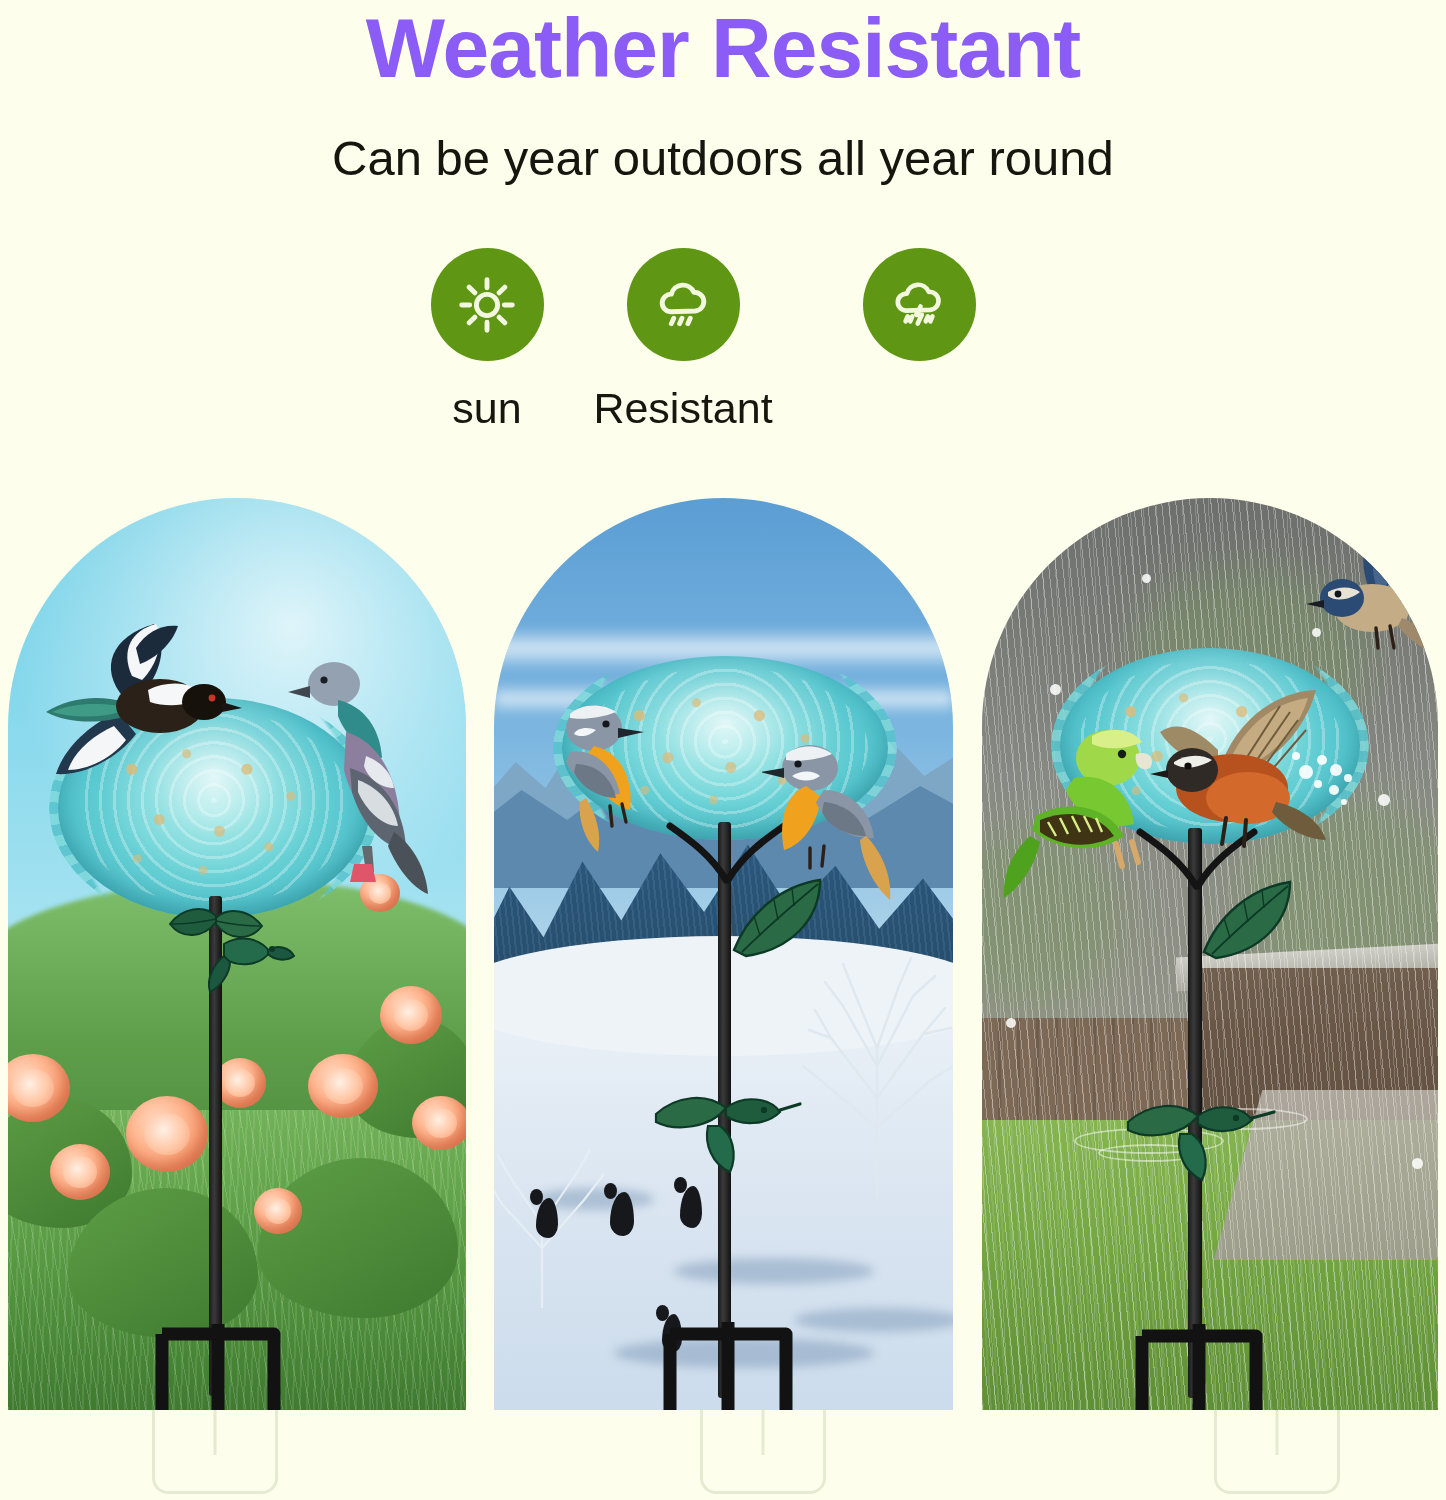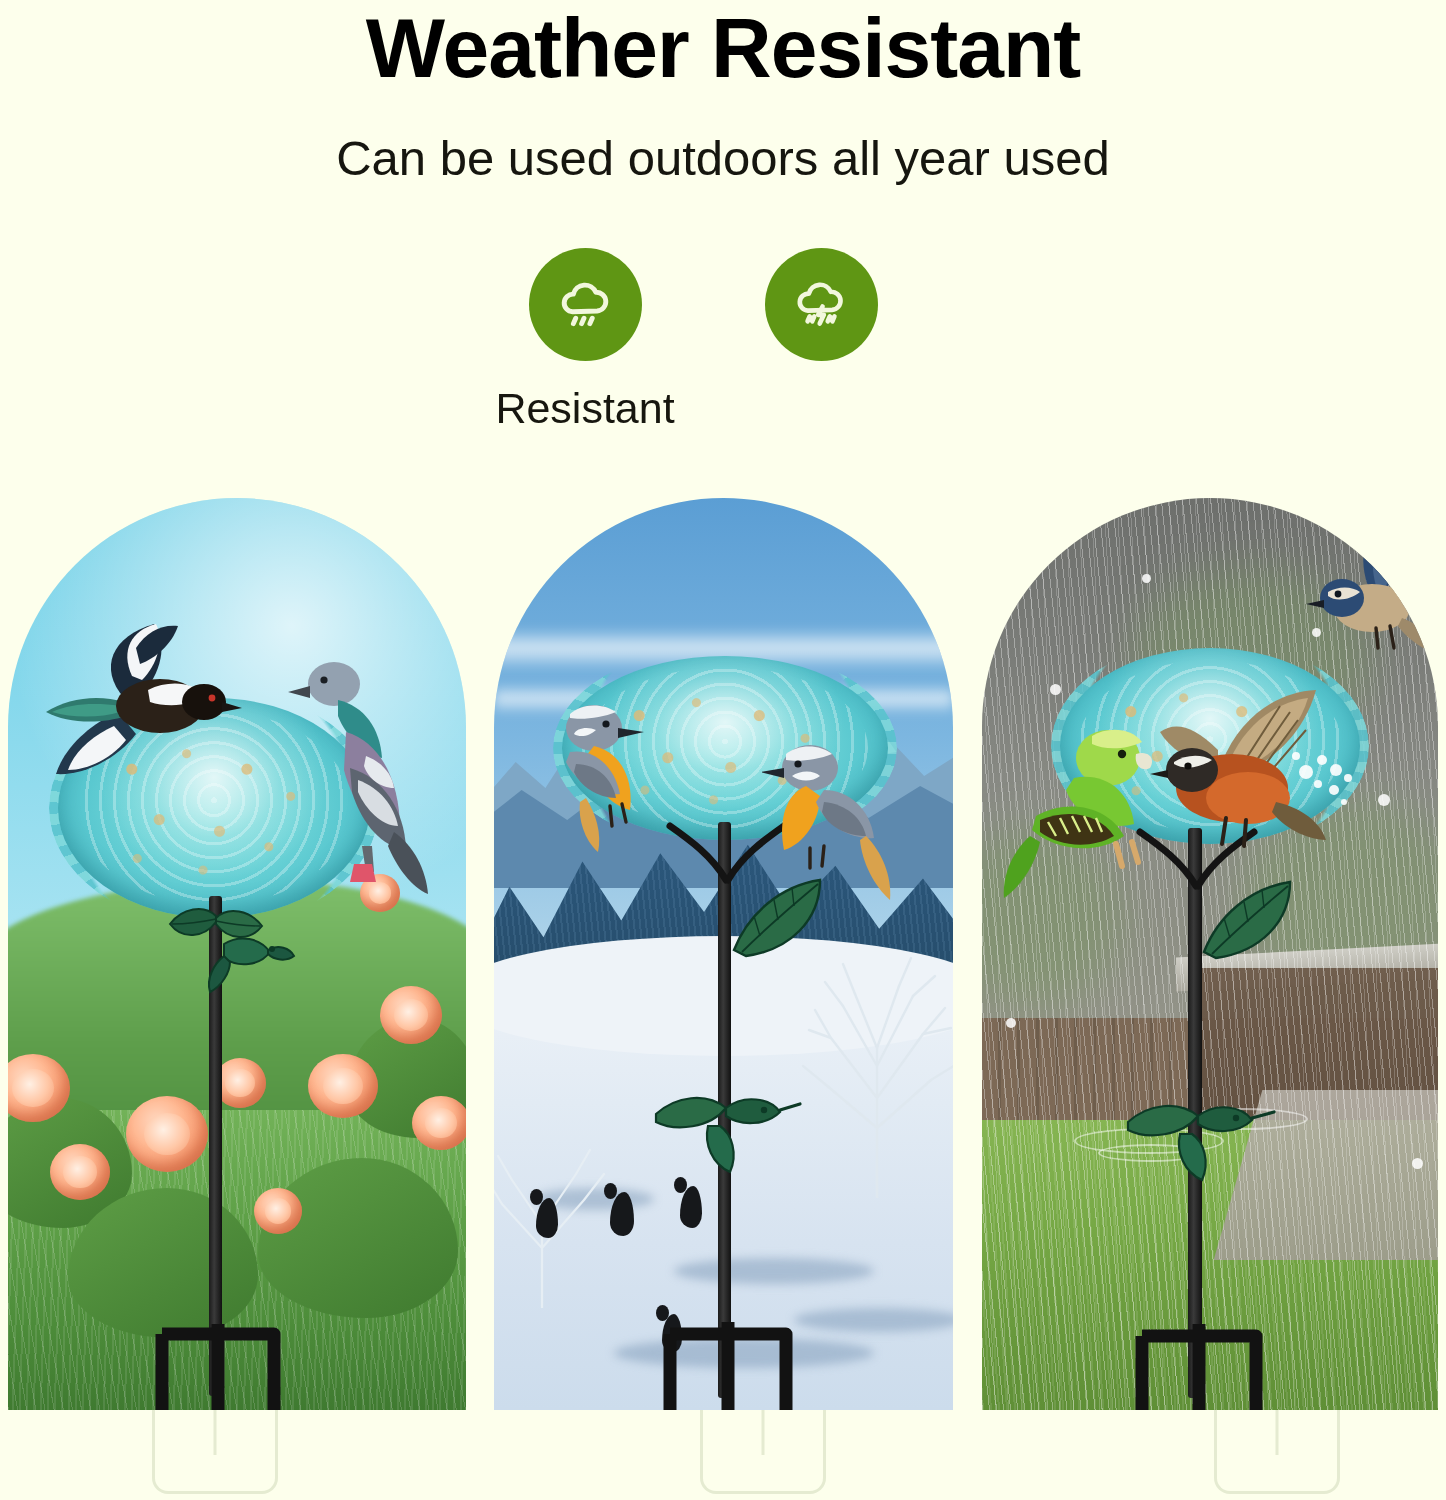--- a/index.html
+++ b/index.html
@@ -15,21 +15,21 @@
     font-family: "Liberation Sans", sans-serif;
     position: relative;
   }
 
   
   #header { width: 1446px; text-align: center; }
 
   #page-title {
     font-size: 84px;
     font-weight: 700;
-    color: #000000;
+    color: #8b5cf6;
     letter-spacing: -1px;
     line-height: 1;
     padding-top: 6px;
   }
 
   #page-subtitle {
     font-size: 49px;
     font-weight: 400;
     color: #16160f;
     line-height: 1;
@@ -324,25 +324,34 @@
 
   
   .bird { position:absolute; }
   .bird svg { display:block; }
 </style>
 </head>
 <body>
 
 <div id="header">
   <div id="page-title">Weather Resistant</div>
-  <div id="page-subtitle">Can be used outdoors all year used</div>
+  <div id="page-subtitle">Can be year outdoors all year round</div>
 </div>
 
 <div id="feature-row">
 
+  <div class="feature-item">
+    <div class="feature-circle" style="background:#5f9614">
+      <svg width="62" height="62" viewBox="0 0 24 24" fill="none" stroke="#f2f7dd" stroke-width="1.9" stroke-linecap="round">
+        <circle cx="12" cy="12" r="4.1"></circle>
+        <path d="M12 2.2v3.1M12 18.7v3.1M2.2 12h3.1M18.7 12h3.1M5.1 5.1l2.2 2.2M16.7 16.7l2.2 2.2M18.9 5.1l-2.2 2.2M7.3 16.7l-2.2 2.2"></path>
+      </svg>
+    </div>
+    <div class="feature-label">sun</div>
+  </div>
 
 
   <div class="feature-item">
     <div class="feature-circle" style="background:#5f9614">
       <svg width="62" height="62" viewBox="0 0 24 24" fill="none" stroke="#f2f7dd" stroke-width="1.9" stroke-linecap="round" stroke-linejoin="round">
         <path d="M7.2 14.6a3.4 3.4 0 0 1 .3-6.8 4.6 4.6 0 0 1 8.7-.7 3.6 3.6 0 0 1 .5 7.2z"></path>
         <path d="M8.4 17.1l-.9 2.1M11.6 17.1l-.9 2.1M14.8 17.1l-.9 2.1"></path>
       </svg>
     </div>
     <div class="feature-label">Resistant</div>

